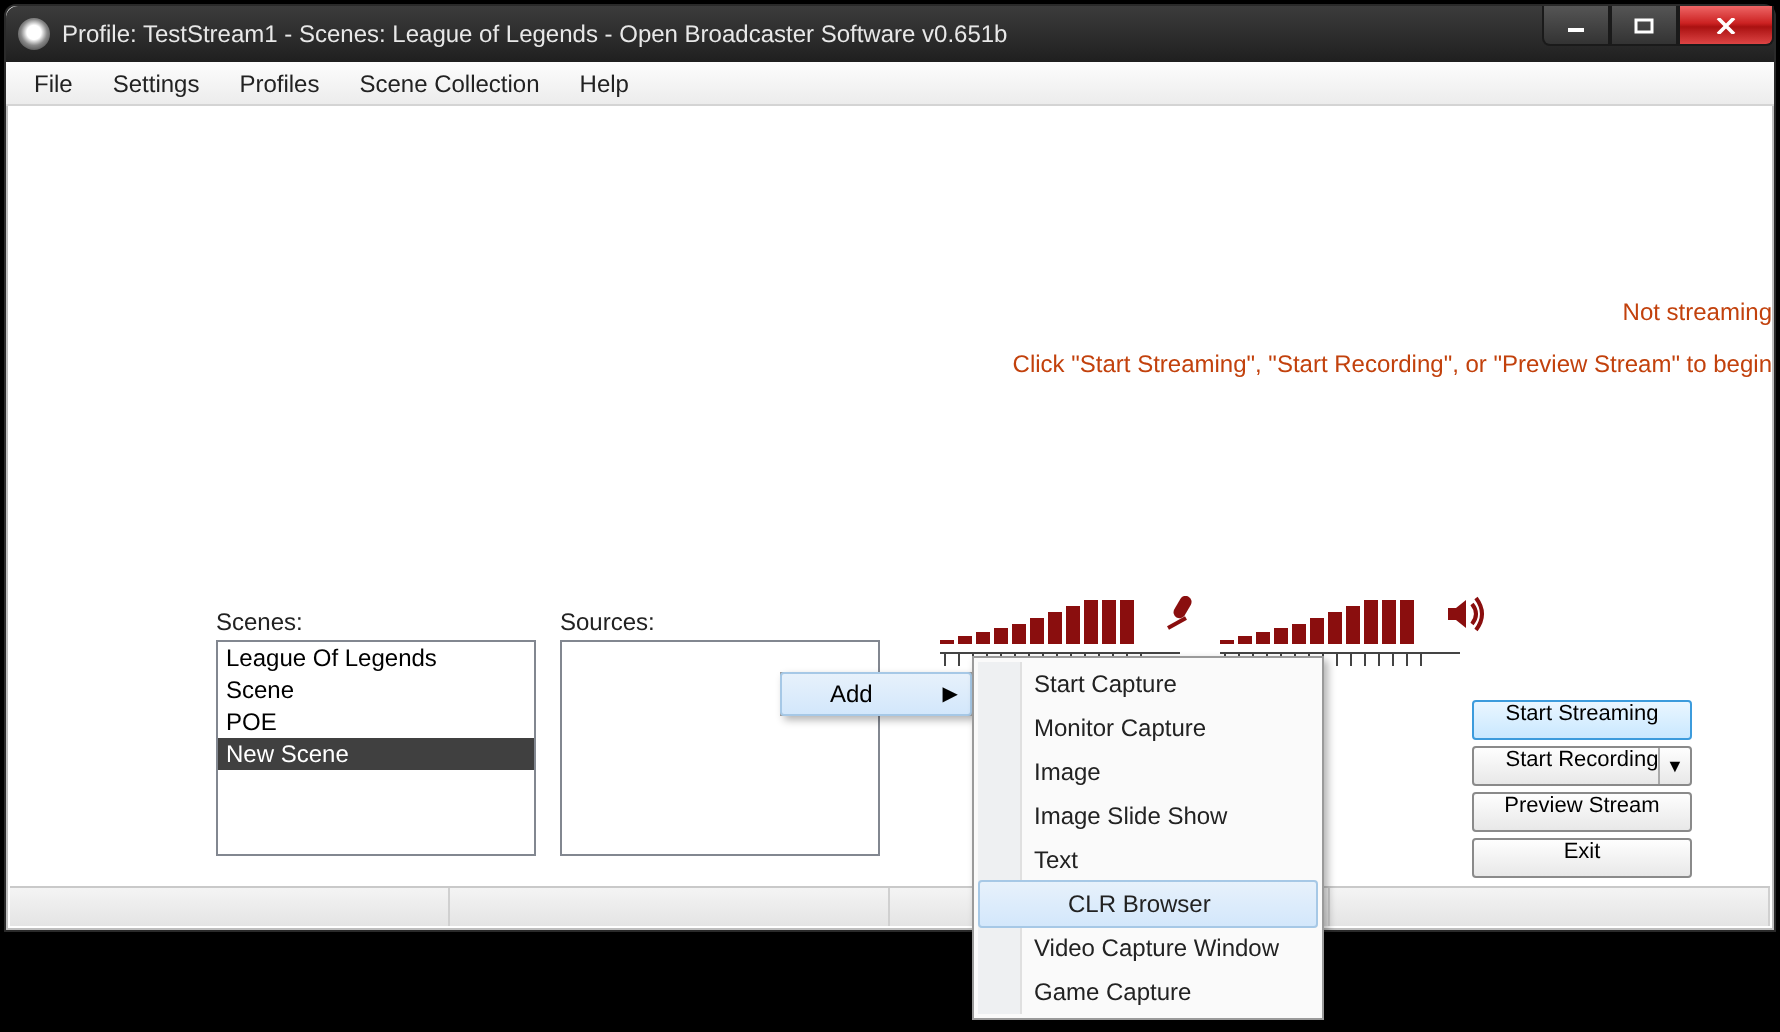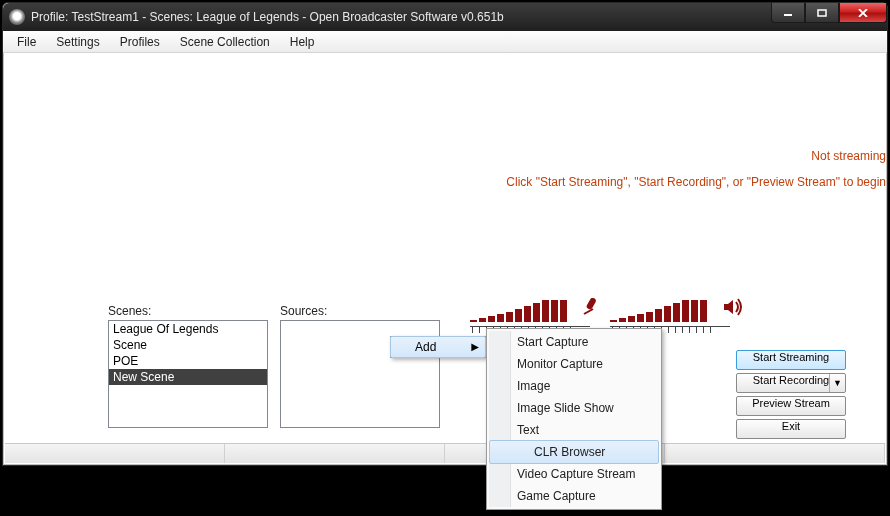--- a/index.html
+++ b/index.html
@@ -418,15 +418,15 @@
 </div>
 
 <div class="ctx-sub" id="ctx-sub">
   <div class="side"></div>
 <div class="item">Start Capture</div>
     <div class="item">Monitor Capture</div>
     <div class="item">Image</div>
     <div class="item">Image Slide Show</div>
     <div class="item">Text</div>
     <div class="item hover">CLR Browser</div>
-    <div class="item">Video Capture Stream</div>
+    <div class="item">Video Capture Window</div>
     <div class="item">Game Capture</div>
   </div>
 
 </body></html>

